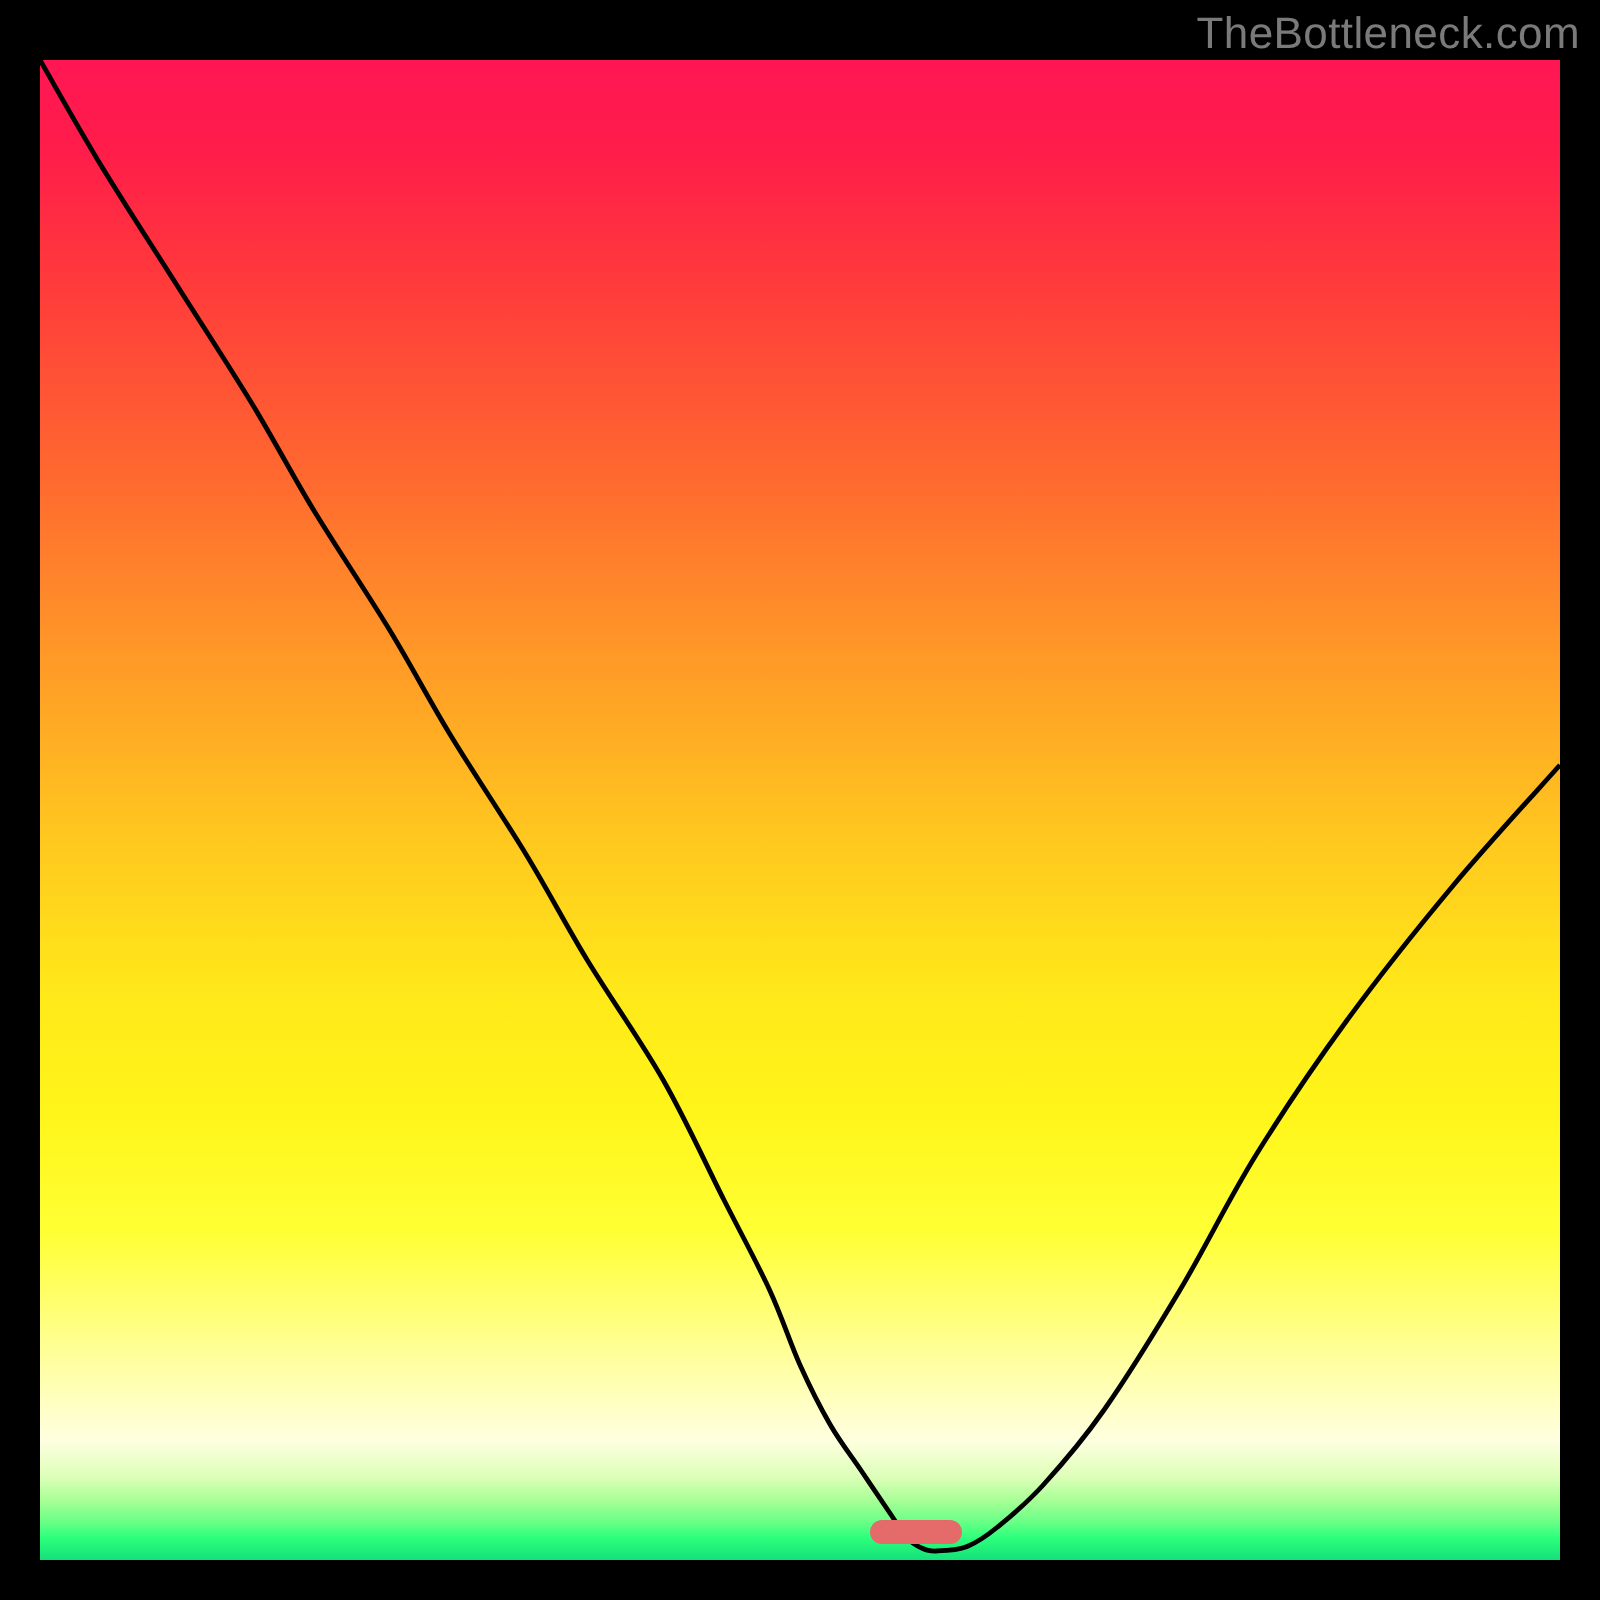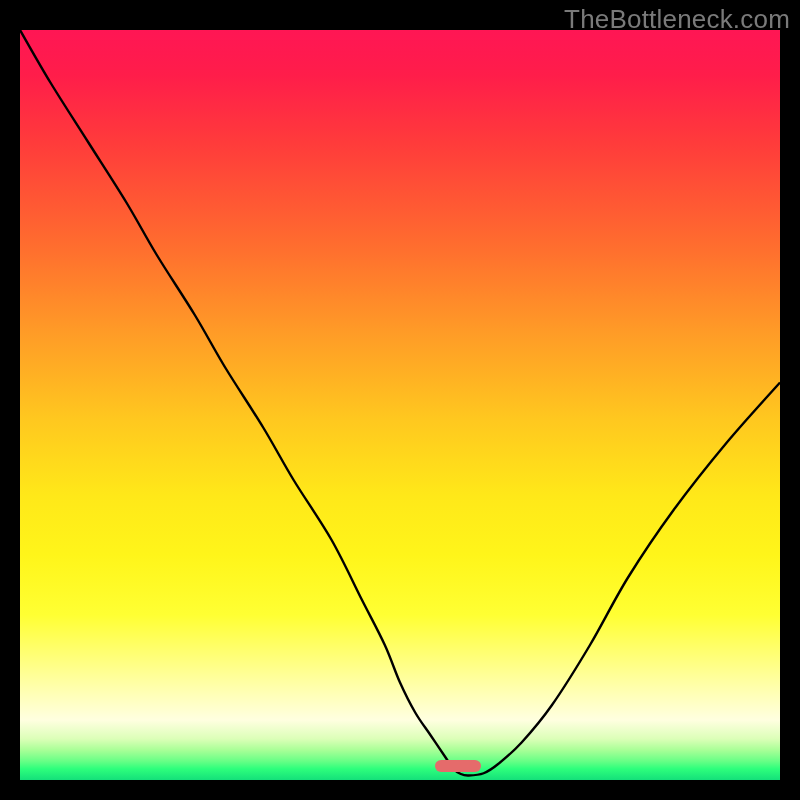--- a/index.html
+++ b/index.html
@@ -9,21 +9,21 @@
     height: 800px;
     background: #000000;
     overflow: hidden;
     font-family: Arial, Helvetica, sans-serif;
   }
   .attribution {
     position: absolute;
     top: 4px;
     right: 10px;
     color: #7a7a7a;
-    font-size: 26px;
+    font-size: 22px;
     font-weight: 500;
     z-index: 30;
     letter-spacing: 0.2px;
   }
   .plot-frame {
     position: absolute;
     left: 20px;
     top: 30px;
     width: 760px;
     height: 750px;

